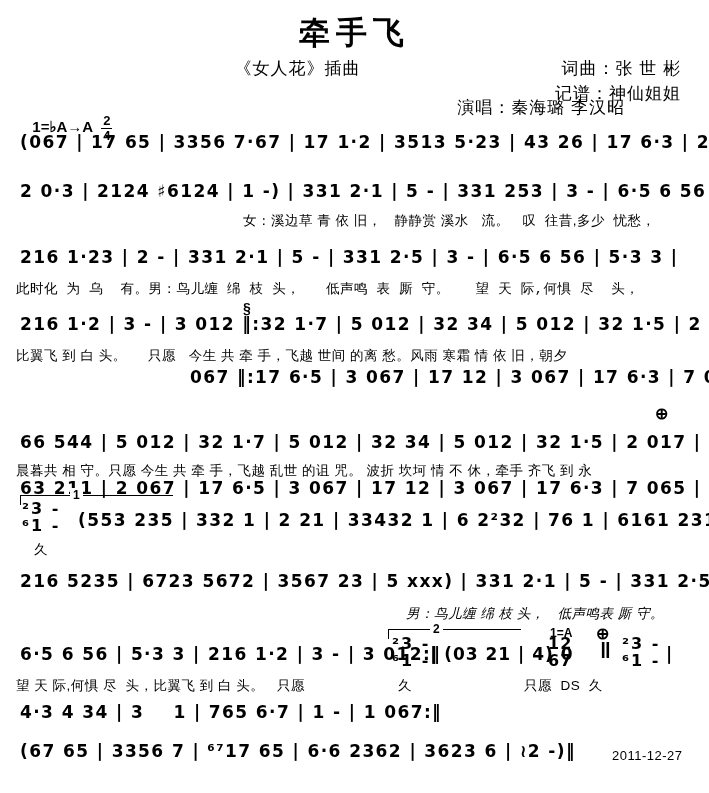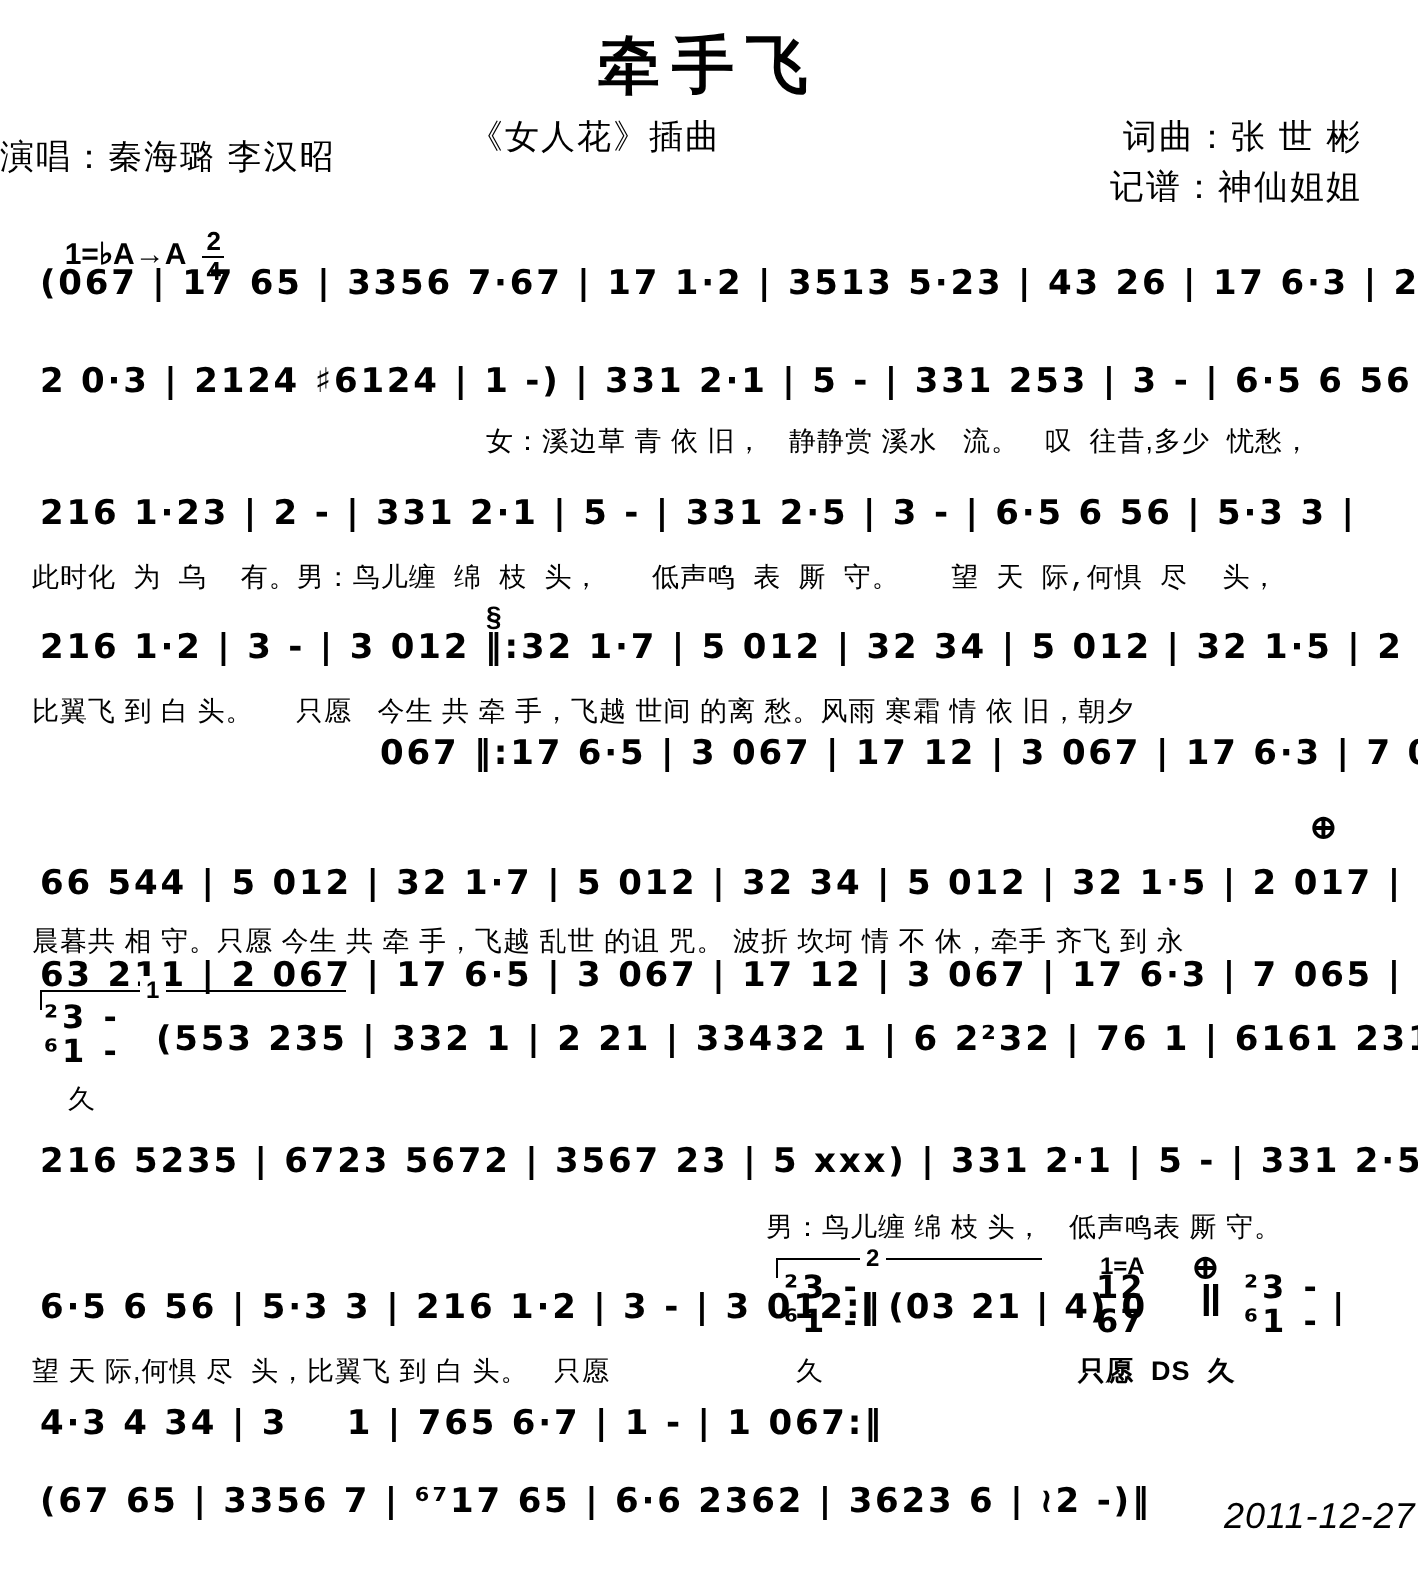--- a/index.html
+++ b/index.html
@@ -26,28 +26,28 @@
   .stack{position:absolute;display:flex;flex-direction:column;line-height:1.06;
          font-family:"DejaVu Sans","Liberation Sans",sans-serif;font-weight:bold;
          font-size:16px;letter-spacing:2px;white-space:pre;text-align:center;}
   .volta{position:absolute;border-top:1.6px solid #000;border-left:1.6px solid #000;height:9px;}
   .volta-label{position:absolute;font-size:12px;font-weight:bold;background:#fff;padding:0 3px;}
   .mark{position:absolute;font-weight:bold;}
   .segno{font-size:14px;}
   .coda{font-size:16px;}
   .keychange{font-size:12px;font-weight:bold;letter-spacing:0;text-align:right;}
   .dbar{font-size:22px;font-weight:bold;}
-  .footer-date{position:absolute;font-size:18px;letter-spacing:0.5px;font-style:italic;}
+  .footer-date{position:absolute;font-size:13px;letter-spacing:0.5px;}
 </style>
 </head>
 <body>
 
 <div class="title">牵手飞</div>
 <div class="subline" style="top:57px;left:0;width:595px;text-align:center;">《女人花》插曲</div>
-<div class="subline" style="top:67px;left:0;width:625px;text-align:left;">演唱：秦海璐 李汉昭</div>
+<div class="subline" style="top:96px;left:0;width:625px;text-align:right;">演唱：秦海璐 李汉昭</div>
 <div class="credit" style="top:57px;right:28px;">词曲：张 世 彬</div>
 <div class="credit" style="top:82px;right:28px;">记谱：神仙姐姐</div>
 
 <div class="keysig">
   <span>1=♭A→A</span><span class="frac"><span class="num">2</span><span>4</span></span>
 </div>
 
 <div class="music" style="top:132px;left:20px;">(067 | 17 65 | 3356 7·67 | 17 1·2 | 3513 5·23 | 43 26 | 17 6·3 | 2 63 |</div>
 
 <div class="music" style="top:181px;left:20px;">2 0·3 | 2124 ♯6124 | 1 -) | 331 2·1 | 5 - | 331 253 | 3 - | 6·5 6 56 | 5 3 |</div>
@@ -71,21 +71,21 @@
 <div class="volta" style="top:495px;left:20px;width:152px;"></div>
 <div class="volta-label" style="top:488px;left:70px;">1</div>
 <div class="stack" style="top:501px;left:22px;">
   <span>²3 -</span>
   <span>⁶1 -</span>
 </div>
 <div class="music" style="top:510px;left:78px;">(553 235 | 332 1 | 2 21 | 33432 1 | 6 2²32 | 76 1 | 6161 231 |</div>
 <div class="lyric" style="top:541px;left:34px;">久</div>
 
 <div class="music" style="top:571px;left:20px;">216 5235 | 6723 5672 | 3567 23 | 5 xxx) | 331 2·1 | 5 - | 331 2·5 | 3 - |</div>
-<div class="lyric" style="top:605px;left:383px;">男：鸟儿缠 绵 枝 头，   低声鸣表 厮 守。</div>
+<div class="lyric" style="top:605px;left:406px;font-style:italic;">男：鸟儿缠 绵 枝 头，   低声鸣表 厮 守。</div>
 
 <div class="music" style="top:644px;left:20px;">6·5 6 56 | 5·3 3 | 216 1·2 | 3 - | 3 012:‖</div>
 <div class="volta" style="top:629px;left:388px;width:132px;"></div>
 <div class="volta-label" style="top:622px;left:430px;">2</div>
 <div class="stack" style="top:636px;left:392px;">
   <span>²3 -</span>
   <span>⁶1 -</span>
 </div>
 <div class="music" style="top:644px;left:430px;letter-spacing:1px;text-align:center;">| (03 21 | 4) 0</div>
 <div class="stack" style="top:636px;left:548px;letter-spacing:1px;">
@@ -95,18 +95,18 @@
 <div class="mark keychange" style="top:626px;left:550px;">1=A</div>
 <div class="mark coda" style="top:624px;left:596px;">⊕</div>
 <div class="mark dbar" style="top:638px;left:600px;">‖</div>
 <div class="stack" style="top:636px;left:622px;">
   <span>²3 -</span>
   <span>⁶1 -</span>
 </div>
 <div class="music" style="top:644px;left:666px;">|</div>
 <div class="lyric" style="top:677px;left:16px;">望 天 际,何惧 尽  头，比翼飞 到 白 头。   只愿</div>
 <div class="lyric" style="top:677px;left:398px;">久</div>
-<div class="lyric" style="top:677px;left:539px;font-weight:bold;">只愿  DS  久</div>
+<div class="lyric" style="top:677px;left:524px;">只愿  DS  久</div>
 
 <div class="music" style="top:702px;left:20px;">4·3 4 34 | 3    1 | 765 6·7 | 1 - | 1 067:‖</div>
 
 <div class="music" style="top:741px;left:20px;">(67 65 | 3356 7 | ⁶⁷17 65 | 6·6 2362 | 3623 6 | ≀2 -)‖</div>
 <div class="footer-date" style="top:748px;left:612px;">2011-12-27</div>
 
 </body></html>

